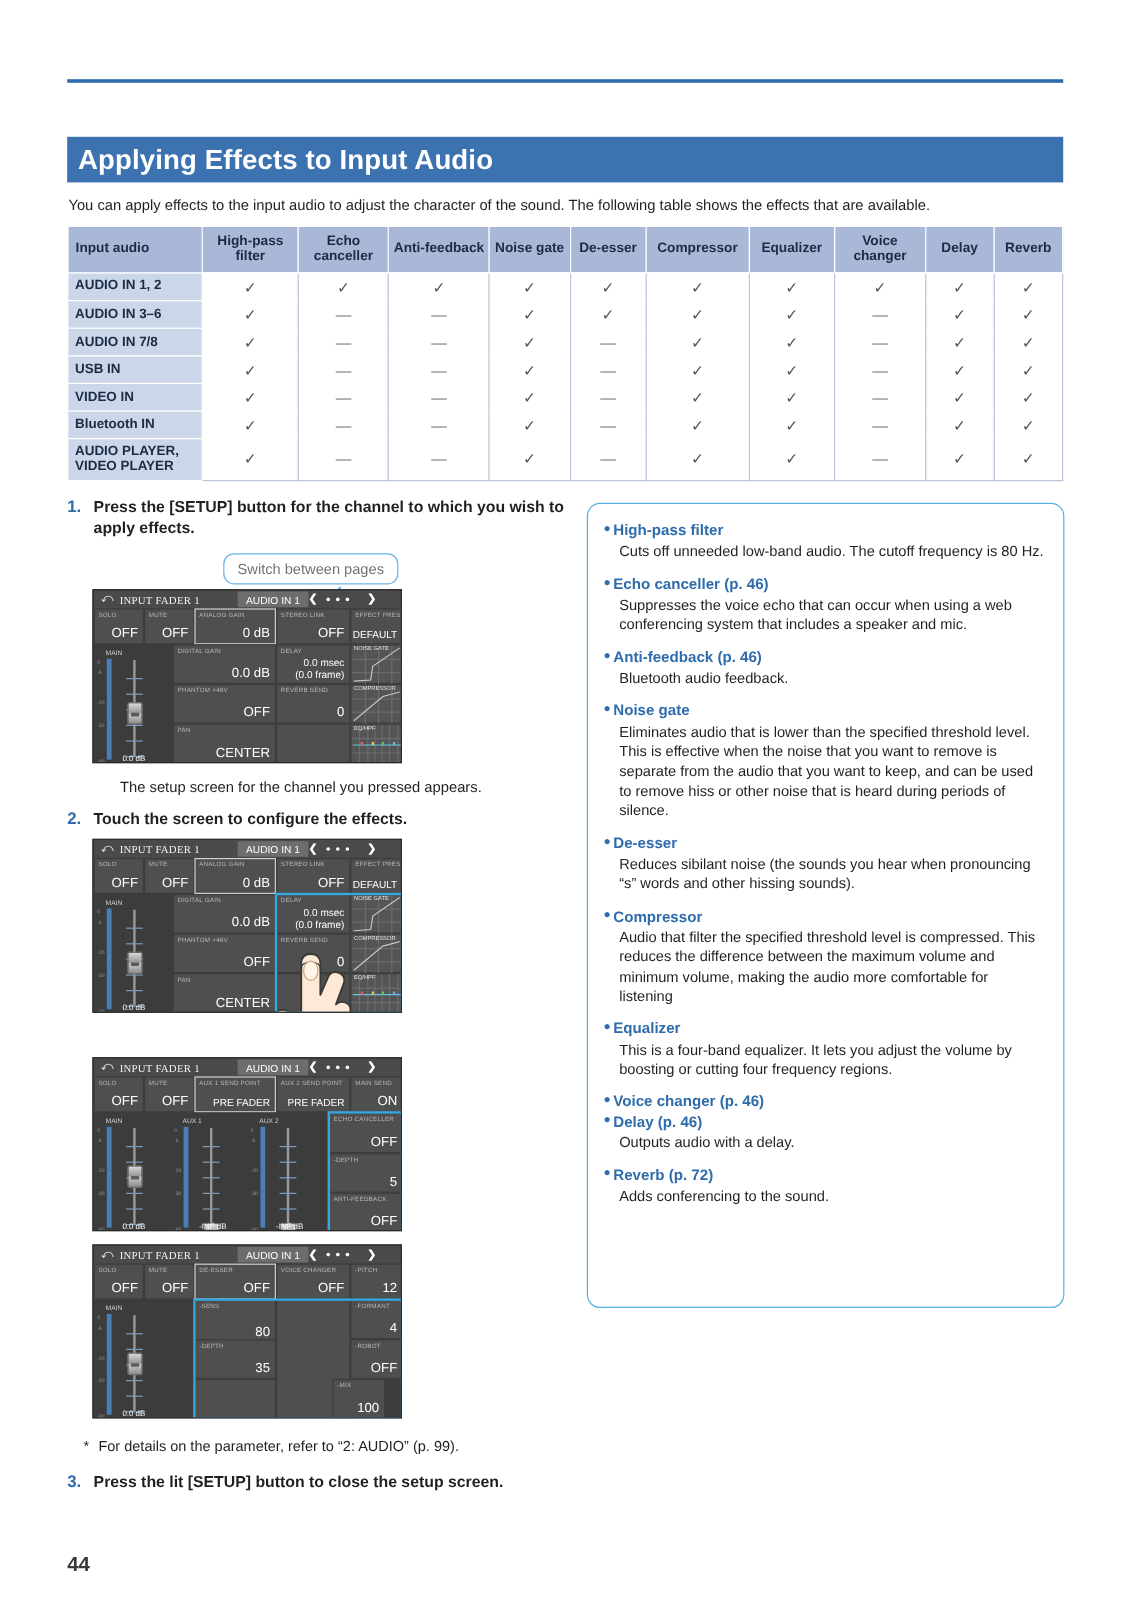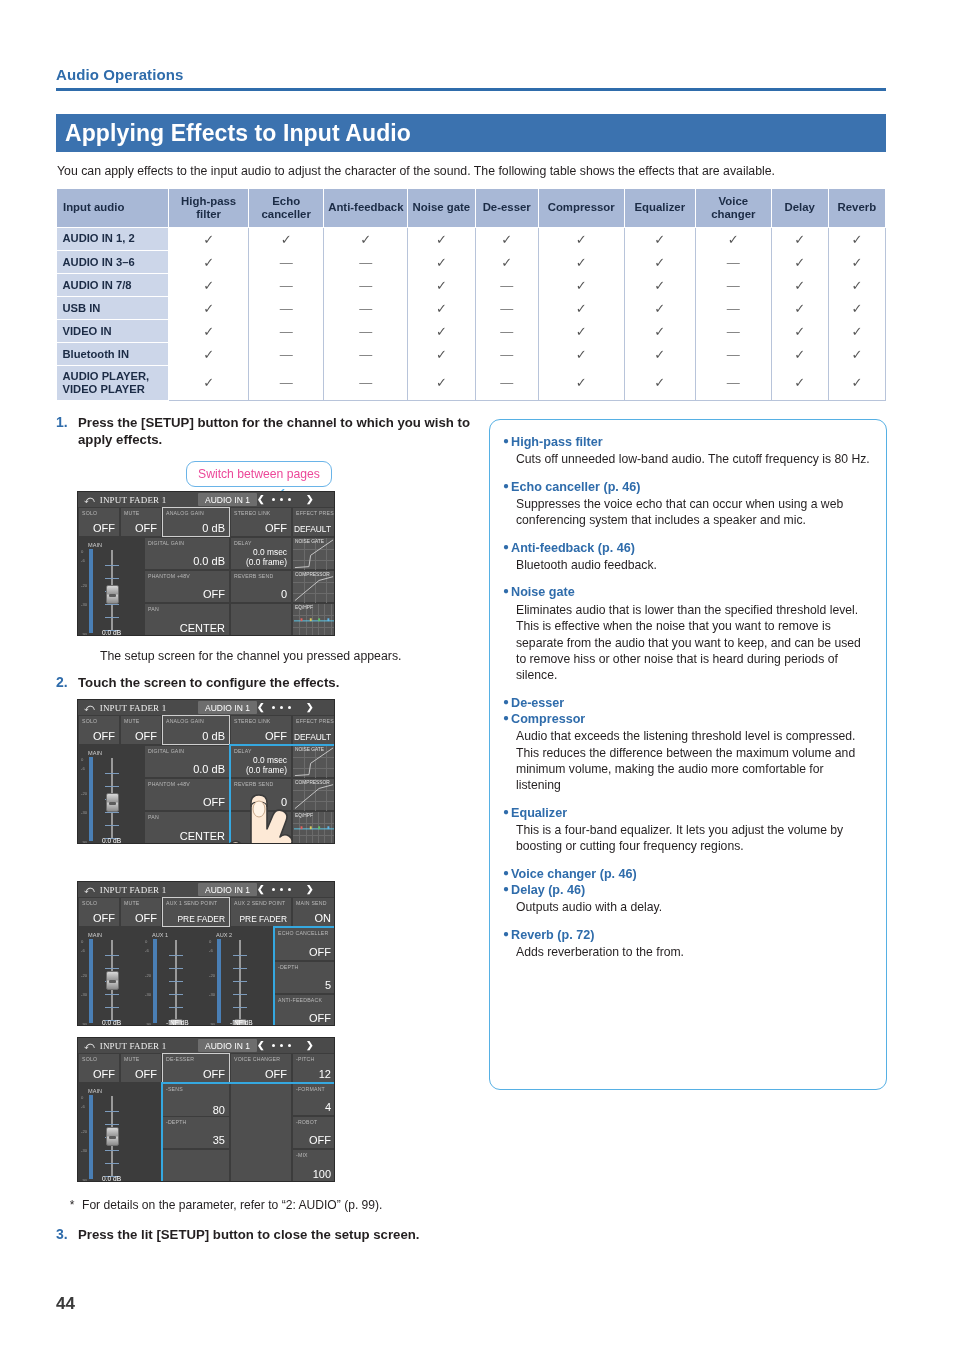--- a/index.html
+++ b/index.html
@@ -81,21 +81,21 @@
   .step .body { font-size: 13.2px; font-weight: 700; line-height: 1.32; color: #231f20; }
   .plain { font-size: 12.3px; color: #231f20; margin-left: 22px; line-height: 1.35; }
   .foot-note { font-size: 12.1px; color: #231f20; display:flex; }
   .foot-note .star { width: 20px; flex: 0 0 20px; text-align:center; }
 
   
   .callout {
     position: absolute; left: 186px; top: 461px;
     border: 1.4px solid #6ab4e8; border-radius: 9px;
     background: #fff; padding: 5px 11px;
-    font-size: 12.2px; color: #ec4899; white-space: nowrap;
+    font-size: 12.2px; color: #737373; white-space: nowrap;
   }
   .callout-tail {
     position: absolute; left: 262px; top: 489px; width: 24px; height: 22px;
   }
 
   
   .dev {
     position: absolute; width: 258px; height: 145px;
     background: #3c3c3c; color: #e8e8e8;
     font-size: 6.4px; overflow: hidden;
@@ -182,21 +182,20 @@
     position:absolute; left:56px; top:1294px;
     font-size:17px; font-weight:700; color:#3a3a3a;
   }
 </style>
 </head>
 <body>
 
 <div class="page">
 
   <div class="runhead">
-    <div class="txt">Audio Operations</div>
     <div class="rule"></div>
   </div>
 
   <div class="banner">Applying Effects to Input Audio</div>
 
   <div class="lede">You can apply effects to the input audio to adjust the character of the sound. The following table shows the effects that are available.</div>
 
   <table class="caps">
     <colgroup>
       <col style="width:110px">
@@ -749,21 +748,21 @@
     
     </div>
         <div class="cell" style="left:214px;top:30px;width:44px;height:33px">
     <span class="lbl">-FORMANT</span>
     <span class="val">4</span>
         </div>
         <div class="cell" style="left:214px;top:63px;width:44px;height:33px">
     <span class="lbl">-ROBOT</span>
     <span class="val">OFF</span>
         </div>
-        <div class="cell" style="left:214px;top:96px;width:44px;height:34px">
+        <div class="cell" style="left:199px;top:96px;width:44px;height:34px">
     <span class="lbl">-MIX</span>
     <span class="val">100</span>
         </div>
         <div class="meterbox" style="left:0;top:30px;width:84px;height:100px">
       <span class="mlbl" style="left:10px;top:5px">MAIN</span>
   <span class="scale" style="left:3px;top:12px">0</span>
           <span class="scale" style="left:3px;top:21px">-6</span>
           <span class="scale" style="left:3px;top:46px">-20</span>
           <span class="scale" style="left:3px;top:65px">-30</span>
           <span class="scale" style="left:3px;top:95px">-90</span>
@@ -810,40 +809,41 @@
       <div class="ib-body">Bluetooth audio feedback.</div>
       <div class="ib-head">
         <span class="bul">●</span>
         <span>Noise gate</span>
       </div>
       <div class="ib-body">Eliminates audio that is lower than the specified threshold level. This is effective when the noise that you want to remove is separate from the audio that you want to keep, and can be used to remove hiss or other noise that is heard during periods of silence.</div>
       <div class="ib-head">
         <span class="bul">●</span>
         <span>De-esser</span>
       </div>
+      <div class="ib-body">Reduces sibilant noise (the sounds you hear when pronouncing “s” words and other hissing sounds).</div>
       <div class="ib-head">
         <span class="bul">●</span>
         <span>Compressor</span>
       </div>
-      <div class="ib-body">Audio that exceeds the listening threshold level is compressed. This reduces the difference between the maximum volume and minimum volume, making the audio more comfortable for listening</div>
+      <div class="ib-body">Audio that filter the specified threshold level is compressed. This reduces the difference between the maximum volume and minimum volume, making the audio more comfortable for listening</div>
       <div class="ib-head">
         <span class="bul">●</span>
         <span>Equalizer</span>
       </div>
       <div class="ib-body">This is a four-band equalizer. It lets you adjust the volume by boosting or cutting four frequency regions.</div>
       <div class="ib-head">
         <span class="bul">●</span>
         <span>Voice changer (p. 46)</span>
       </div>
       <div class="ib-head">
         <span class="bul">●</span>
         <span>Delay (p. 46)</span>
       </div>
       <div class="ib-body">Outputs audio with a delay.</div>
       <div class="ib-head">
         <span class="bul">●</span>
         <span>Reverb (p. 72)</span>
       </div>
-      <div class="ib-body last">Adds reverberation to the from.</div>
+      <div class="ib-body last">Adds conferencing to the sound.</div>
     </div>
 
   <div class="pageno">44</div>
 </div>
 
 </body></html>

